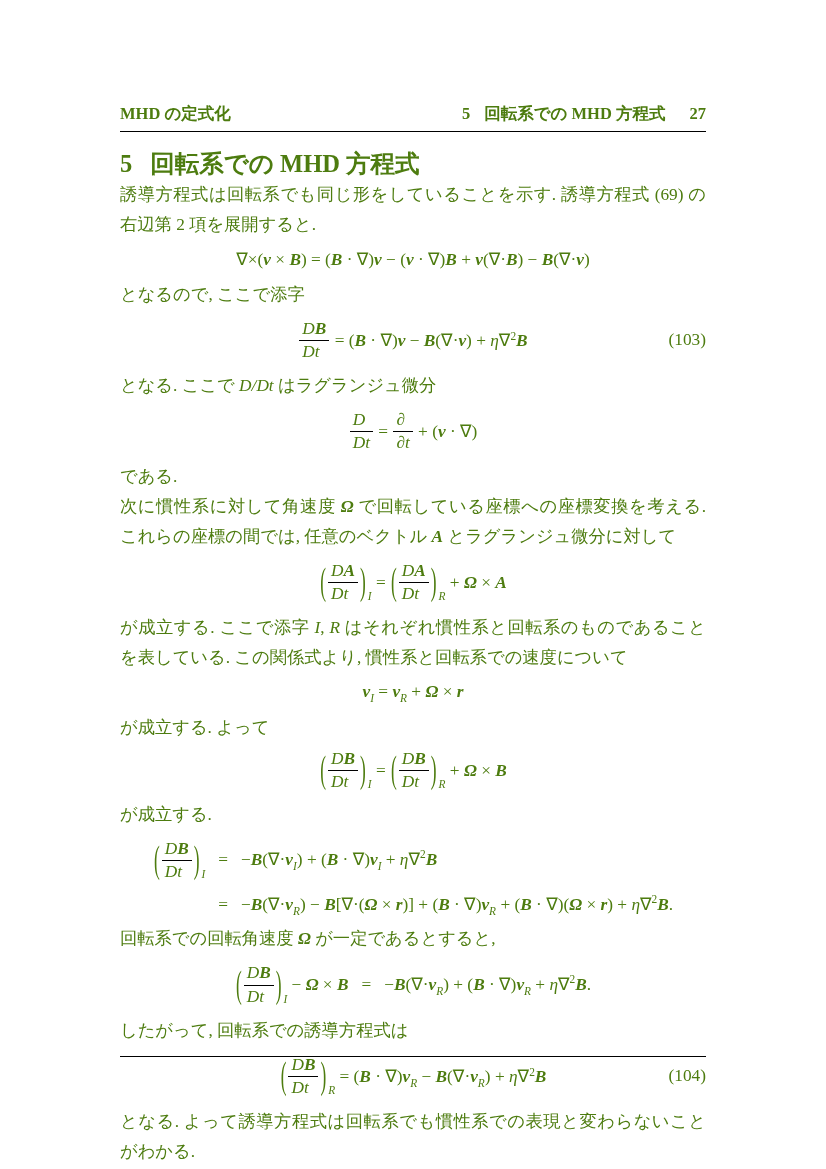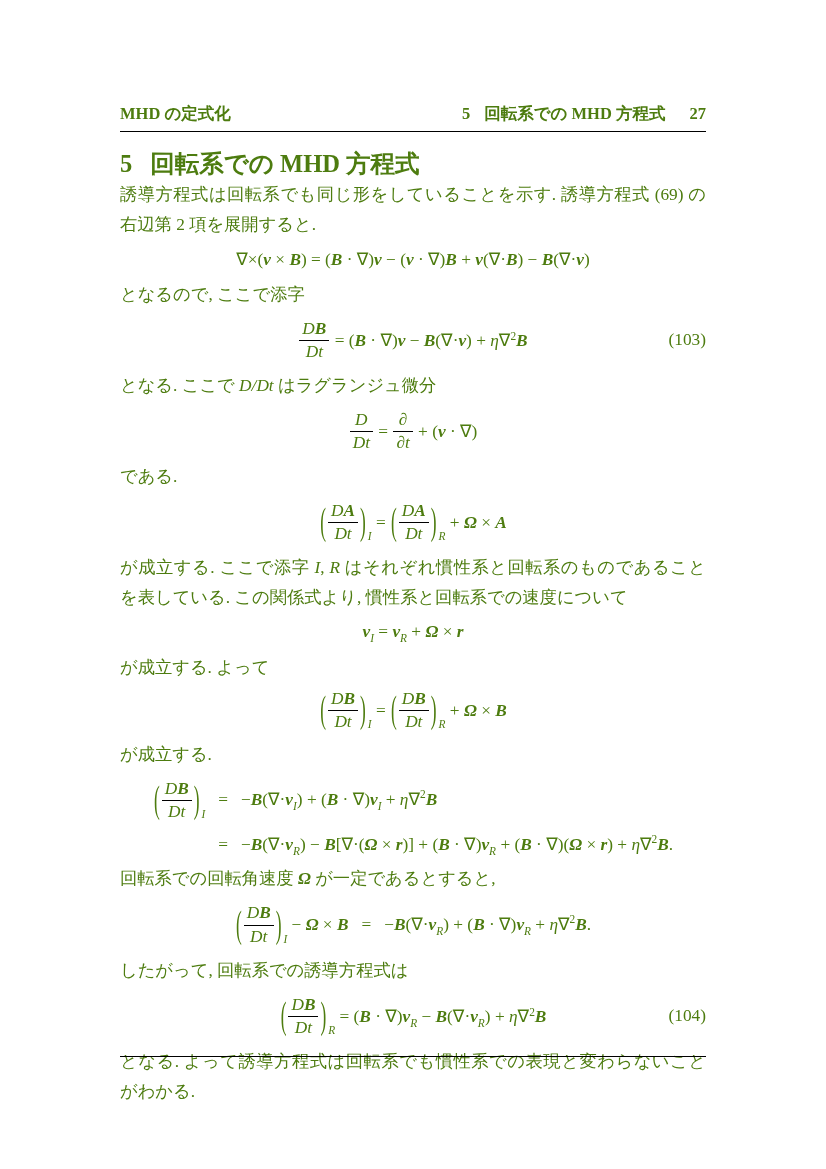--- a/index.html
+++ b/index.html
@@ -31,21 +31,21 @@
   .eq{position:relative;display:flex;justify-content:center;align-items:center;
     margin:9px 0;line-height:1.25;font-family:Liberation Serif, serif;}
   .eq .tag{position:absolute;right:0;top:50%;transform:translateY(-50%);}
   .eqgrid{display:inline-grid;grid-template-columns:auto auto auto;
     row-gap:12px;align-items:center;justify-items:start;}
   .eqgrid .lhs{justify-self:end;}
   .eqgrid .rel{padding:0 13px;}
   
   .it{font-style:italic;}
   .bv{font-style:italic;font-weight:bold;}
-  .frac{display:inline-block;vertical-align:-0.62em;text-align:center;line-height:1.16;margin:0 1px;}
+  .frac{display:inline-block;vertical-align:-0.62em;text-align:left;line-height:1.16;margin:0 1px;}
   .frac .num{display:block;padding:0 3px 1px 3px;border-bottom:1.3px solid #000;}
   .frac .den{display:block;padding:1px 3px 0 3px;}
   .sub{font-size:66%;vertical-align:-0.42em;line-height:0;}
   .psub{font-size:66%;vertical-align:-1.05em;line-height:0;margin-left:1px;}
   .sup{font-size:66%;vertical-align:0.6em;line-height:0;}
   .bigp{display:inline-block;transform:scaleY(2.2);line-height:1;margin:0 1px;}
   
   .footer{position:absolute;left:120px;right:120px;top:1056px;}
   .footer .frule{border-bottom:1.5px solid #000;}
   .frow{display:flex;justify-content:space-between;align-items:baseline;margin-top:8px;}
@@ -86,20 +86,21 @@
   </div>
 
   <p class="body"><span>となる. ここで </span><span class="it">D/Dt</span><span> はラグランジュ微分</span></p>
 
   <div class="eq">
     <span><span class="frac"><span class="num"><span class="it">D</span></span><span class="den"><span class="it">D</span><span class="it">t</span></span></span><span> = </span><span class="frac"><span class="num"><span class="it">∂</span></span><span class="den"><span class="it">∂</span><span class="it">t</span></span></span><span> + (</span><span class="bv">v</span><span> · ∇)</span></span>
   </div>
 
   <p class="body"><span>である.</span></p>
 
+  <p class="body mt18"><span>次に慣性系に対して角速度 </span><span class="bv">Ω</span><span> で回転している座標への座標変換を考える. これらの座標の間では, 任意のベクトル </span><span class="bv">A</span><span> とラグランジュ微分に対して</span></p>
 
   <div class="eq">
     <span><span class="bigp">(</span><span class="frac"><span class="num"><span class="it">D</span><span class="bv">A</span></span><span class="den"><span class="it">D</span><span class="it">t</span></span></span><span class="bigp">)</span><span class="psub"><span class="it">I</span></span><span> = </span><span class="bigp">(</span><span class="frac"><span class="num"><span class="it">D</span><span class="bv">A</span></span><span class="den"><span class="it">D</span><span class="it">t</span></span></span><span class="bigp">)</span><span class="psub"><span class="it">R</span></span><span> + </span><span class="bv">Ω</span><span> × </span><span class="bv">A</span></span>
   </div>
 
   <p class="body"><span>が成立する. ここで添字 </span><span class="it">I</span><span>, </span><span class="it">R</span><span> はそれぞれ慣性系と回転系のものであることを表している. この関係式より, 慣性系と回転系での速度について</span></p>
 
   <div class="eq" style="margin:8px 0 10px">
     <span><span class="bv">v</span><span class="sub"><span class="it">I</span></span><span> = </span><span class="bv">v</span><span class="sub"><span class="it">R</span></span><span> + </span><span class="bv">Ω</span><span> × </span><span class="bv">r</span></span>
   </div>

